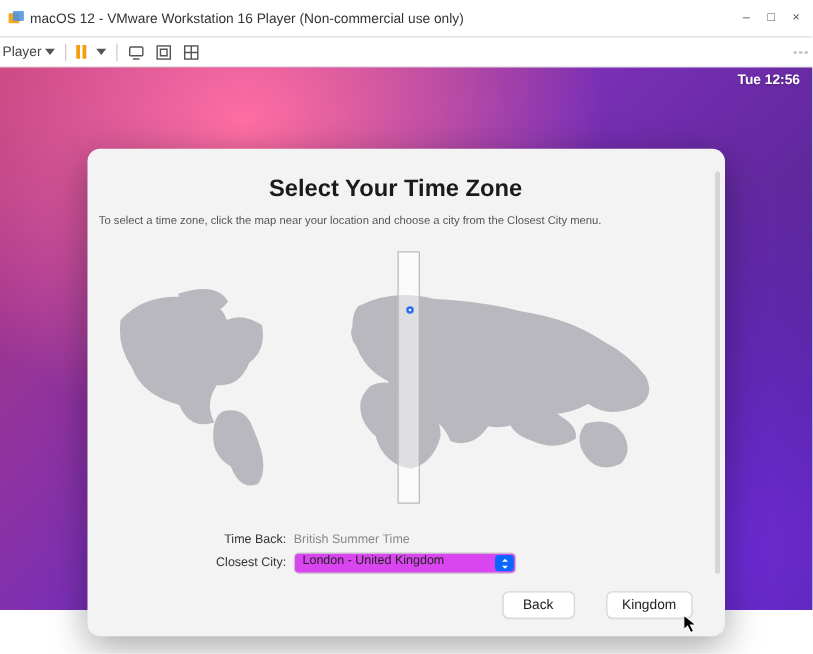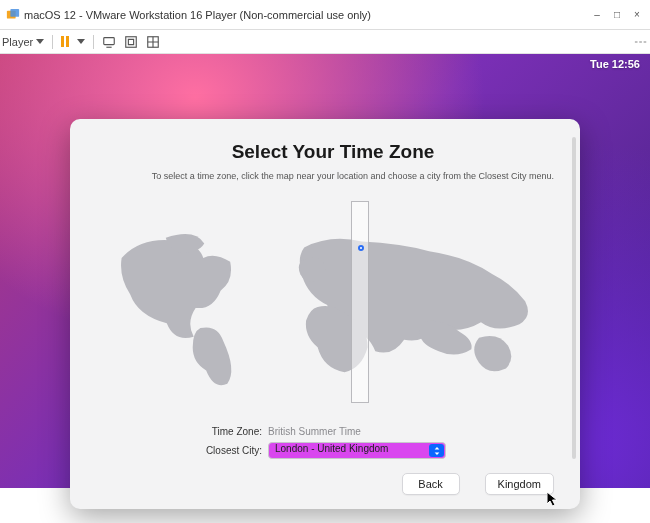--- a/index.html
+++ b/index.html
@@ -17,23 +17,23 @@
   .pause span{ width:3px; height:11px; background:#f59e0b;}
   .tb-ico { width:14px; height:14px; stroke:#555; fill:none; stroke-width:1.3;}
   
   .guest { position:relative; width:650px; height:434px; background:
       radial-gradient(ellipse at 30% 10%, #ff6fa2 0%, rgba(255,111,162,0) 45%),
       radial-gradient(ellipse at 85% 90%, #6f2bd9 0%, rgba(111,43,217,0) 55%),
       linear-gradient(135deg, #b83a76 0%, #7a2fb5 45%, #3b1f7a 100%);
   }
   .menubar { position:absolute; top:4px; right:10px; color:#fff; font-size:11px; font-weight:600; text-shadow:0 1px 2px rgba(0,0,0,.3);}
   
-  .panel { position:absolute; left:70px; top:65px; width:510px; height:390px; background:#f3f3f4; border-radius:10px; box-shadow:0 8px 30px rgba(0,0,0,.35); display:flex; flex-direction:column; padding:22px 26px 14px 42px;}
+  .panel { position:absolute; left:70px; top:65px; width:510px; height:390px; background:#f3f3f4; border-radius:10px; box-shadow:0 8px 30px rgba(0,0,0,.35); display:flex; flex-direction:column; padding:22px 26px 14px 9px;}
   .panel h1 { text-align:center; font-size:19px; font-weight:700; color:#1a1a1a;}
-  .subtitle { text-align:right; font-size:9px; color:#555; margin-top:8px;}
+  .subtitle { text-align:left; font-size:9px; color:#555; margin-top:8px;}
   .mapwrap { position:relative; flex:1; margin-top:12px; display:flex; align-items:center; justify-content:center;}
   .worldmap { width:100%; height:170px; }
   .tzband { position:absolute; top:8px; bottom:16px; left:239px; width:18px; background:rgba(255,255,255,.55); border:1px solid rgba(170,170,175,.8);}
   .pin { position:absolute; left:246px; top:52px; width:6px;height:6px;border-radius:50%; background:#fff; border:2px solid #2a6df4;}
   .fields { font-size:10px; color:#333; margin-top:2px;}
   .fieldrow { display:flex; align-items:center; gap:6px; margin-top:5px; }
   .fieldrow .lbl { width:150px; text-align:right; color:#333;}
   .tzval { color:#8a8a8e;}
   .cityselect { position:relative; width:178px; height:17px; background:#d946ef; border:1px solid #c8c8cc; border-radius:4px; display:flex; align-items:flex-start; padding:0 18px 0 6px; font-size:10px; color:#222;}
   .cityselect .chev { position:absolute; right:1px; top:1px; bottom:1px; width:15px; background:#0a66ff; border-radius:3px; display:flex; align-items:center; justify-content:center;}
@@ -110,21 +110,21 @@
           <path d="M214 86 q16 -4 30 8 q22 10 22 34 q-6 22 -24 26 q-22 -4 -28 -26 q-14 -12 -12 -28 q4 -12 12 -14 z"></path>
           <path d="M198 38 q12 -8 22 2 q6 10 -4 18 q-14 6 -20 -6 q-4 -10 2 -14 z"></path>
           <path d="M382 118 q20 -6 30 8 q8 14 -2 24 q-18 8 -28 -6 q-10 -14 0 -26 z"></path>
           <path d="M330 100 q18 0 32 12 q14 8 12 18 q-16 10 -34 2 q-18 -6 -20 -18 q0 -12 10 -14 z"></path>
         </g>
       </svg>
     </div>
 
     <div class="fields">
       <div class="fieldrow">
-        <span class="lbl">Time Zone:</span>
+        <span class="lbl">Time Back:</span>
         <span class="tzval">British Summer Time</span>
       </div>
       <div class="fieldrow">
         <span class="lbl">Closest City:</span>
         <div class="cityselect">
           <span>London - United Kingdom</span>
           <span class="chev">
             <svg viewBox="0 0 10 12">
                 <path d="M2 4 L5 1 L8 4 Z M2 8 L5 11 L8 8 Z"></path>
               </svg>

